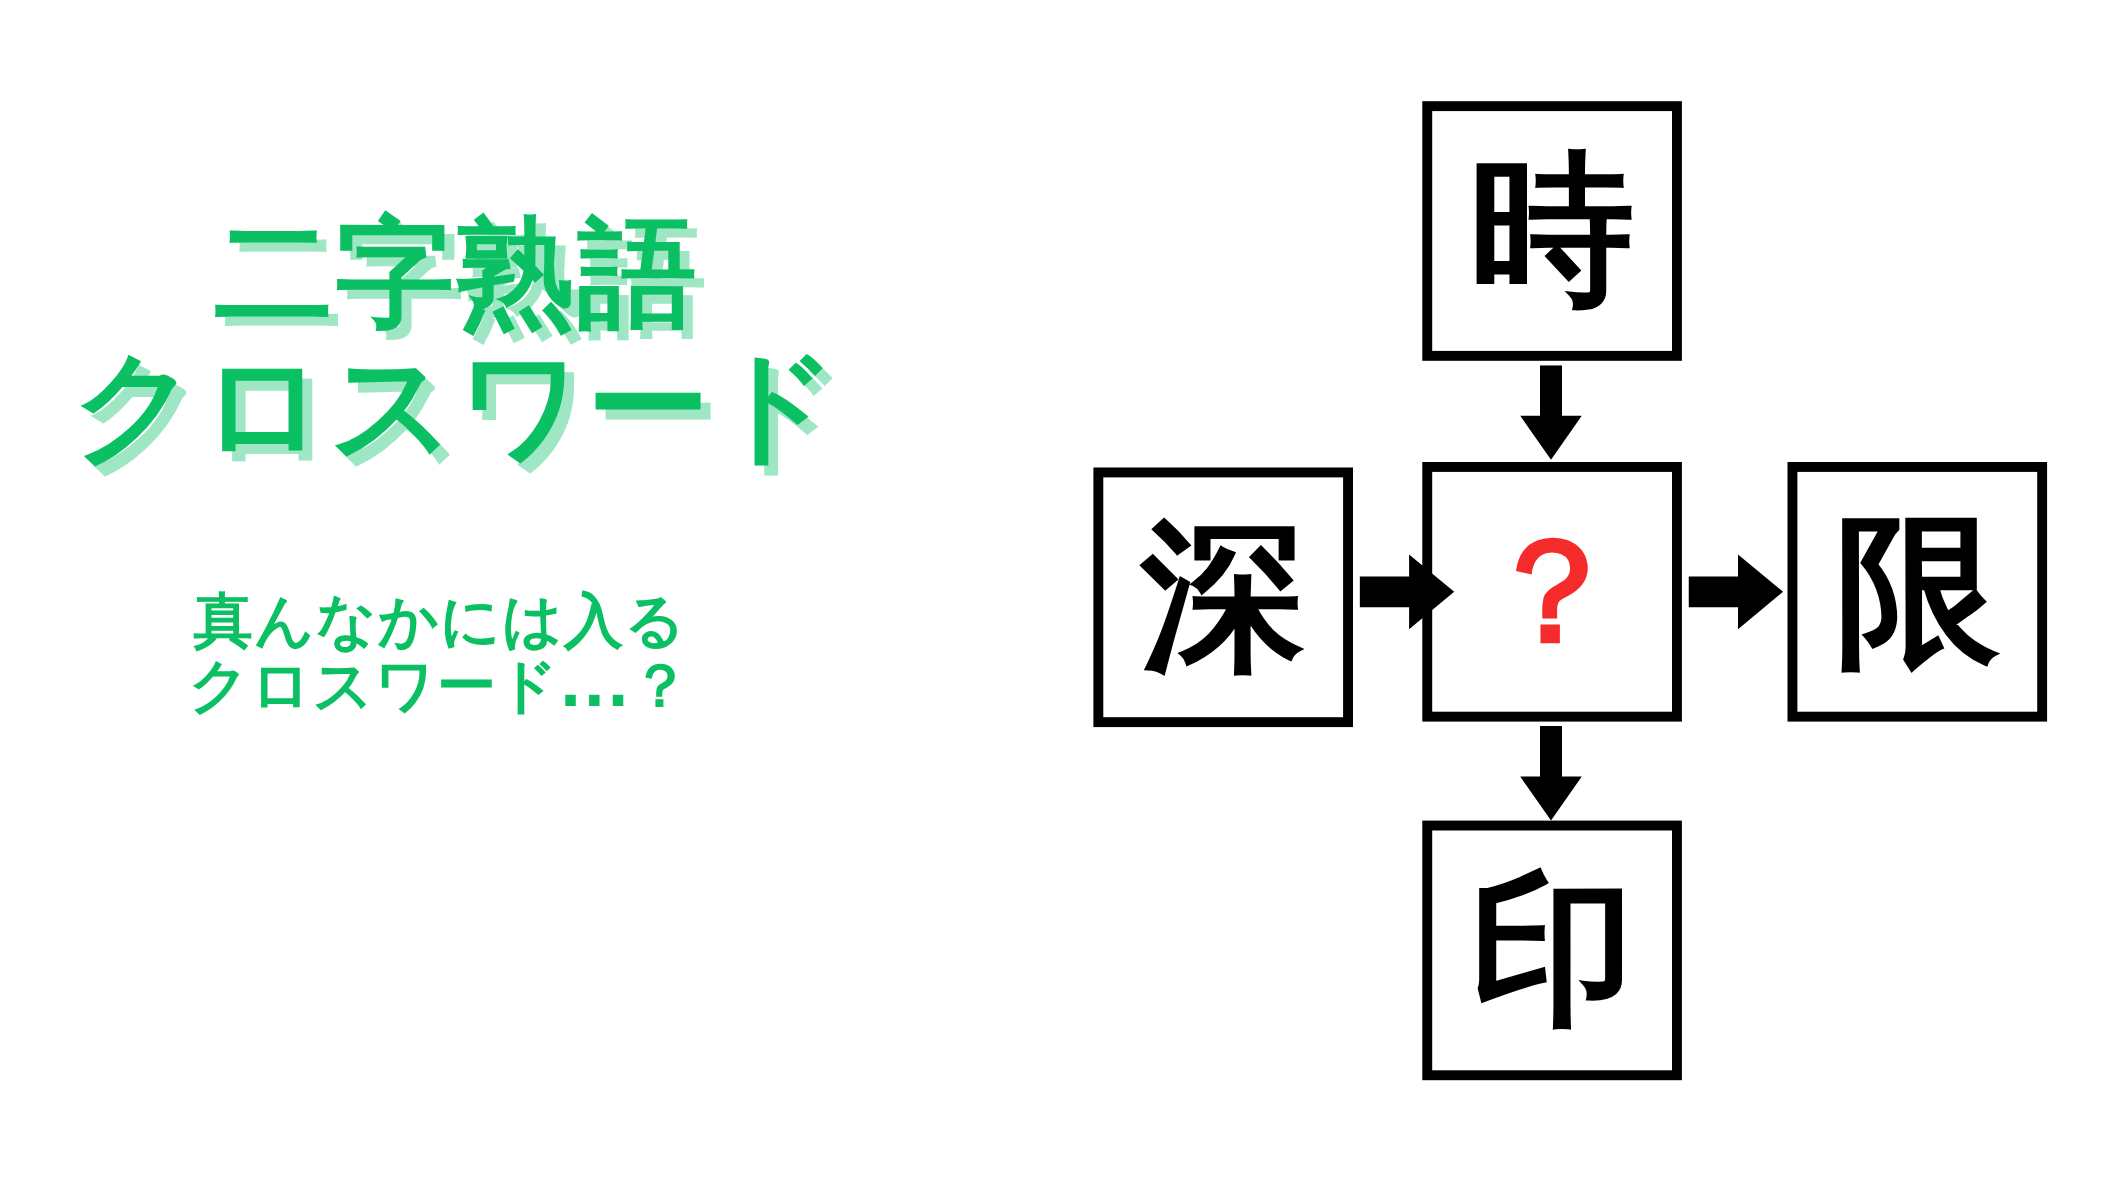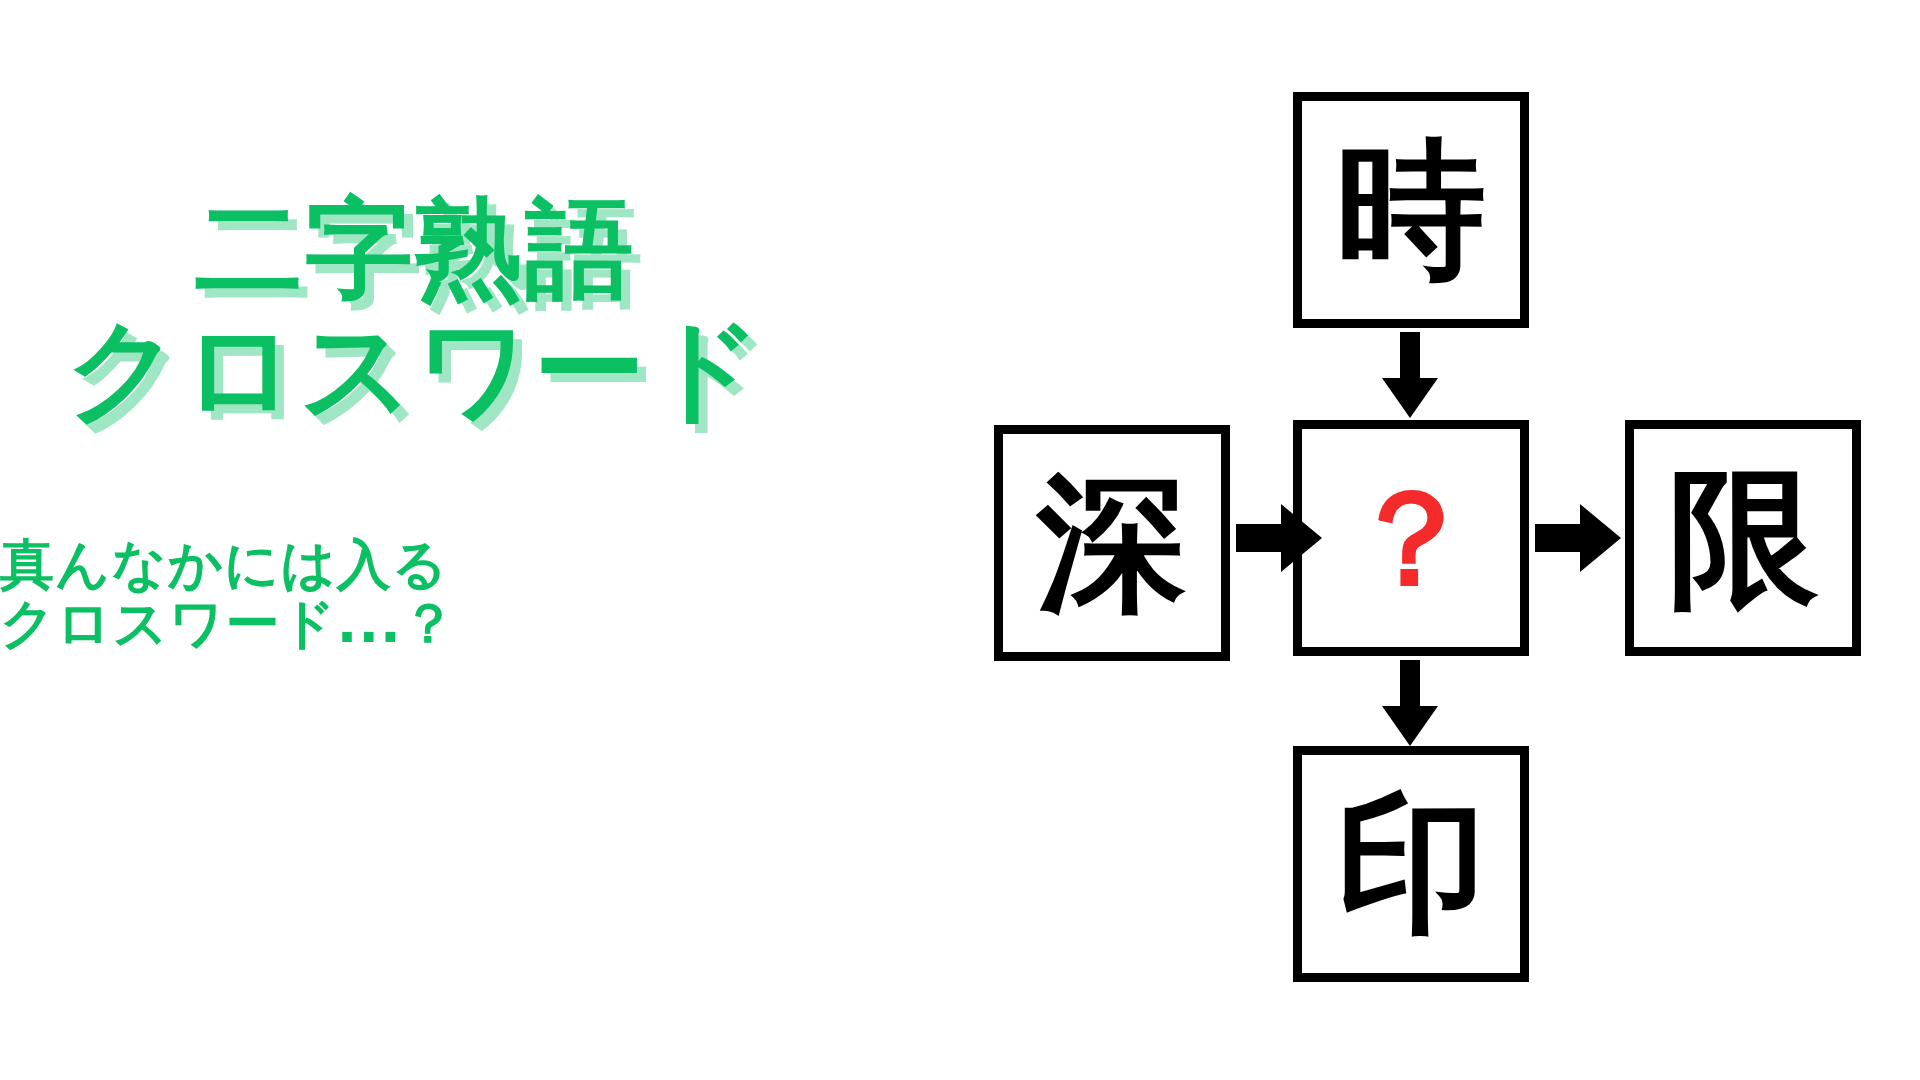--- a/index.html
+++ b/index.html
@@ -46,20 +46,21 @@
 
   .title-line-2 {
     font-size: 112px;
   }
 
   .subtitle-block {
     position: absolute;
     left: 0px;
     top: 535px;
     width: 800px;
+    text-align: center;
   }
 
   .subtitle-line {
     font-weight: 700;
     color: #0BBF63;
     font-size: 54px;
     line-height: 1.10;
     letter-spacing: 0.02em;
     white-space: nowrap;
   }

